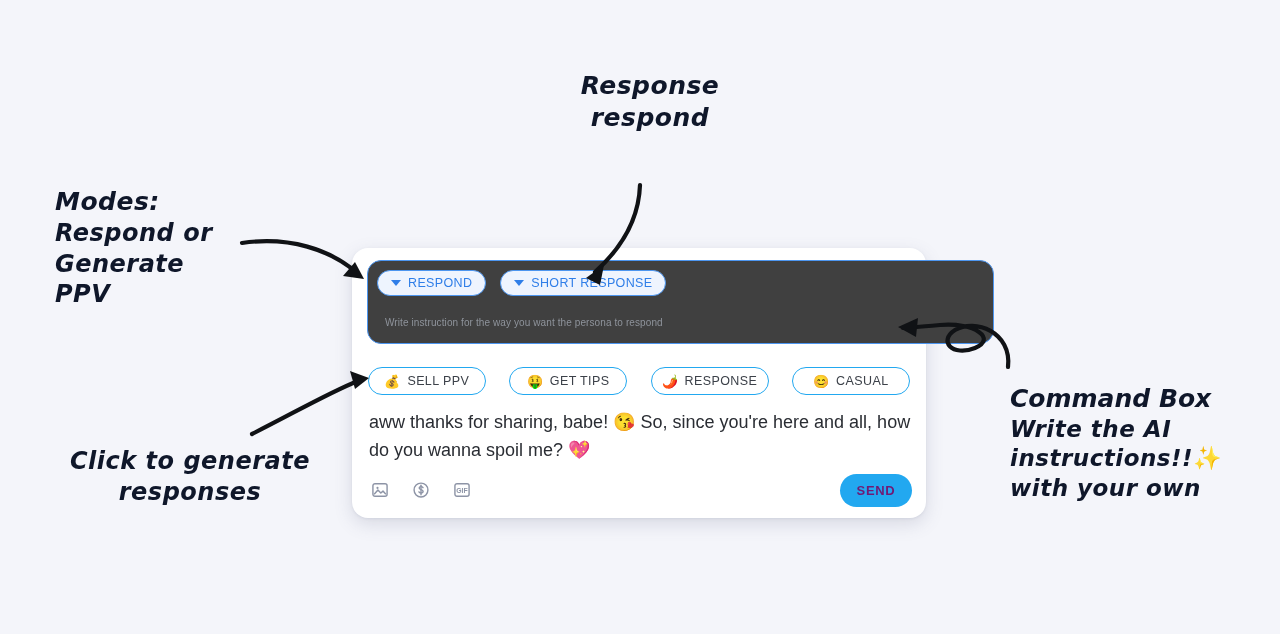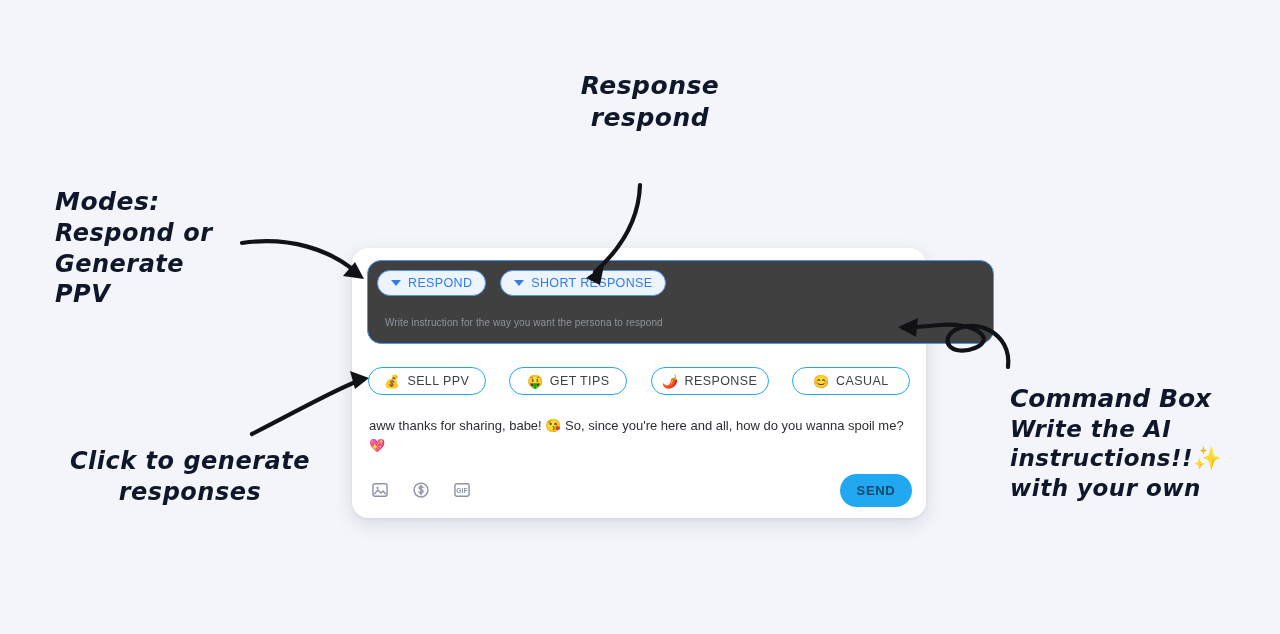--- a/index.html
+++ b/index.html
@@ -167,24 +167,23 @@
   #chip-get-tips { width: 118px; }
   #chip-explicit { width: 118px; }
   #chip-casual   { width: 118px; }
 
   
   .message {
     position: absolute;
     left: 17px;
     top: 160px;
     width: 546px;
-    font-size: 13px;
+    font-size: 18px;
     color: #2a2d33;
     line-height: 1.56;
-    margin-top: 8px;
   }
 
   
   .footer-icons {
     position: absolute;
     left: 18px;
     top: 232px;
     display: flex;
     align-items: center;
     gap: 21px;
@@ -197,21 +196,21 @@
     display: block;
   }
   .send-button {
     position: absolute;
     right: 14px;
     top: 226px;
     width: 72px;
     height: 33px;
     border-radius: 17px;
     background: #22a8f0;
-    color: #0c4a6e;
+    color: #701a75;
     font-size: 13px;
     font-weight: 700;
     letter-spacing: 0.7px;
     display: flex;
     align-items: center;
     justify-content: center;
     border: none;
     cursor: pointer;
     font-family: "Liberation Sans", sans-serif;
   }

